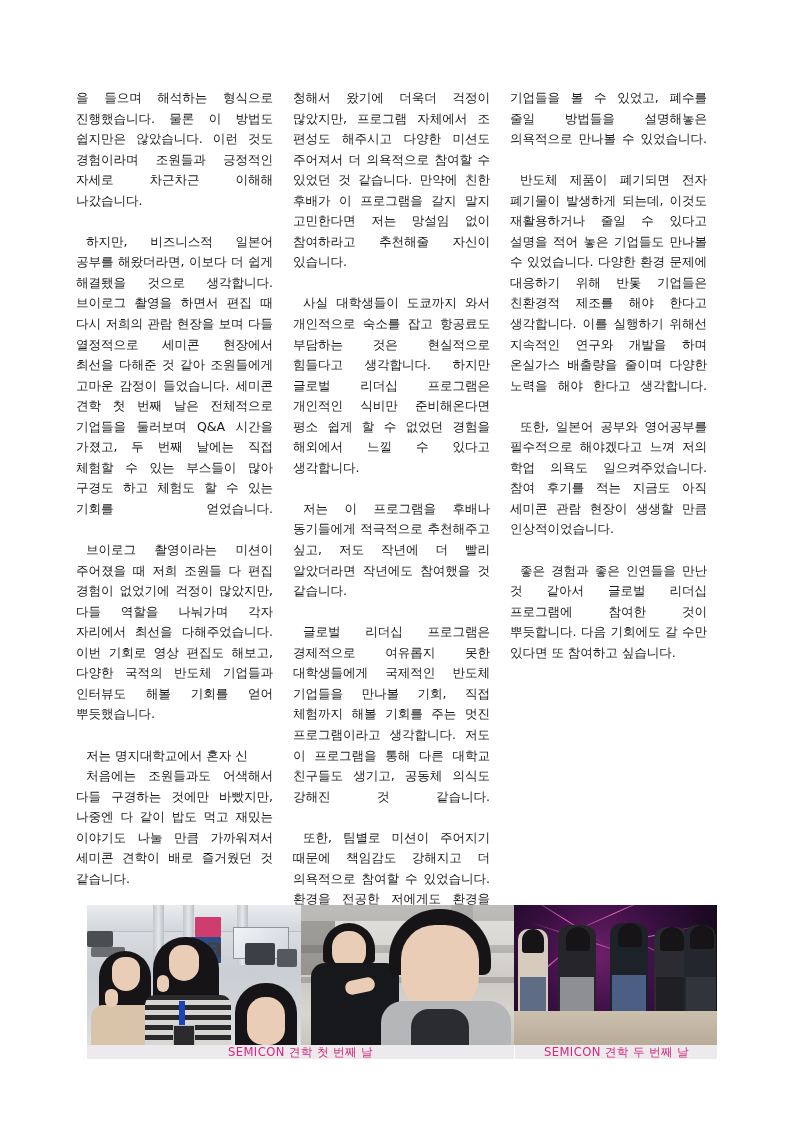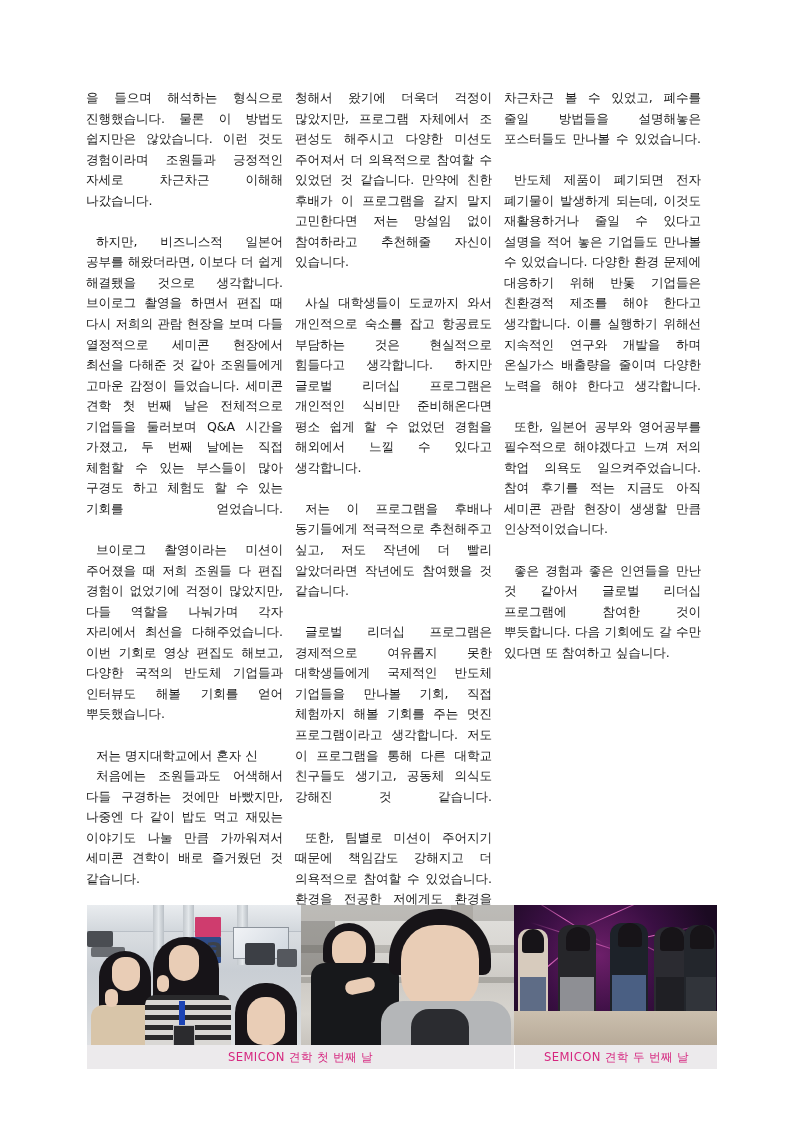--- a/index.html
+++ b/index.html
@@ -21,26 +21,26 @@
     left: 0;
     top: 0;
     width: 793px;
     height: 1123px;
     background: #fff;
   }
 
   
   .columns {
     position: absolute;
-    left: 86px;
+    left: 76px;
     top: 88px;
     width: 632px;
     height: 812px;
     display: flex;
-    gap: 12px;
+    gap: 20px;
     align-items: flex-start;
   }
   .col {
     width: 197px;
     flex: 0 0 197px;
   }
 
   .para {
     margin: 0;
     font-size: 12.6px;
@@ -83,21 +83,21 @@
     overflow: hidden;
     background: #cfcfcf;
   }
   .photo.p1 { flex: 0 0 214px; }
   .photo.p2 { flex: 0 0 213px; }
   .photo.p3 { flex: 0 0 203px; }
 
   .caption-row {
     display: flex;
     width: 630px;
-    height: 24px;
+    height: 14px;
     background: #eceaec;
   }
   .caption-cell {
     display: flex;
     align-items: center;
     justify-content: center;
     font-size: 11.6px;
     color: #d6267f;
     letter-spacing: 0.4px;
     white-space: nowrap;
@@ -188,21 +188,21 @@
 
     <div class="col">
       <p class="para">청해서 왔기에 더욱더 걱정이 많았지만, 프로그램 자체에서 조 편성도 해주시고 다양한 미션도 주어져서 더 의욕적으로 참여할 수 있었던 것 같습니다. 만약에 친한 후배가 이 프로그램을 갈지 말지 고민한다면 저는 망설임 없이 참여하라고 추천해줄 자신이 있습니다.</p>
       <p class="para indent">사실 대학생들이 도쿄까지 와서 개인적으로 숙소를 잡고 항공료도 부담하는 것은 현실적으로 힘들다고 생각합니다. 하지만 글로벌 리더십 프로그램은 개인적인 식비만 준비해온다면 평소 쉽게 할 수 없었던 경험을 해외에서 느낄 수 있다고 생각합니다.</p>
       <p class="para indent">저는 이 프로그램을 후배나 동기들에게 적극적으로 추천해주고 싶고, 저도 작년에 더 빨리 알았더라면 작년에도 참여했을 것 같습니다.</p>
       <p class="para indent">글로벌 리더십 프로그램은 경제적으로 여유롭지 못한 대학생들에게 국제적인 반도체 기업들을 만나볼 기회, 직접 체험까지 해볼 기회를 주는 멋진 프로그램이라고 생각합니다. 저도 이 프로그램을 통해 다른 대학교 친구들도 생기고, 공동체 의식도 강해진 것 같습니다.</p>
       <p class="para indent lastline-natural">또한, 팀별로 미션이 주어지기 때문에 책임감도 강해지고 더 의욕적으로 참여할 수 있었습니다. 환경을 전공한 저에게도 환경을 생각하며 공법을 만드는</p>
     </div>
 
     <div class="col">
-      <p class="para">차근차근 볼 수 있었고, 폐수를 줄일 방법들을 설명해놓은 포스터들도 만나볼 수 있었습니다.</p>
+      <p class="para">기업들을 볼 수 있었고, 폐수를 줄일 방법들을 설명해놓은 의욕적으로 만나볼 수 있었습니다.</p>
       <p class="para indent">반도체 제품이 폐기되면 전자 폐기물이 발생하게 되는데, 이것도 재활용하거나 줄일 수 있다고 설명을 적어 놓은 기업들도 만나볼 수 있었습니다. 다양한 환경 문제에 대응하기 위해 반돛 기업들은 친환경적 제조를 해야 한다고 생각합니다. 이를 실행하기 위해선 지속적인 연구와 개발을 하며 온실가스 배출량을 줄이며 다양한 노력을 해야 한다고 생각합니다.</p>
       <p class="para indent">또한, 일본어 공부와 영어공부를 필수적으로 해야겠다고 느껴 저의 학업 의욕도 일으켜주었습니다. 참여 후기를 적는 지금도 아직 세미콘 관람 현장이 생생할 만큼 인상적이었습니다.</p>
       <p class="para indent lastline-natural">좋은 경험과 좋은 인연들을 만난 것 같아서 글로벌 리더십 프로그램에 참여한 것이 뿌듯합니다. 다음 기회에도 갈 수만 있다면 또 참여하고 싶습니다.</p>
     </div>
   </div>
 
   <div class="figures">
 
     <div class="photo-row">
 

